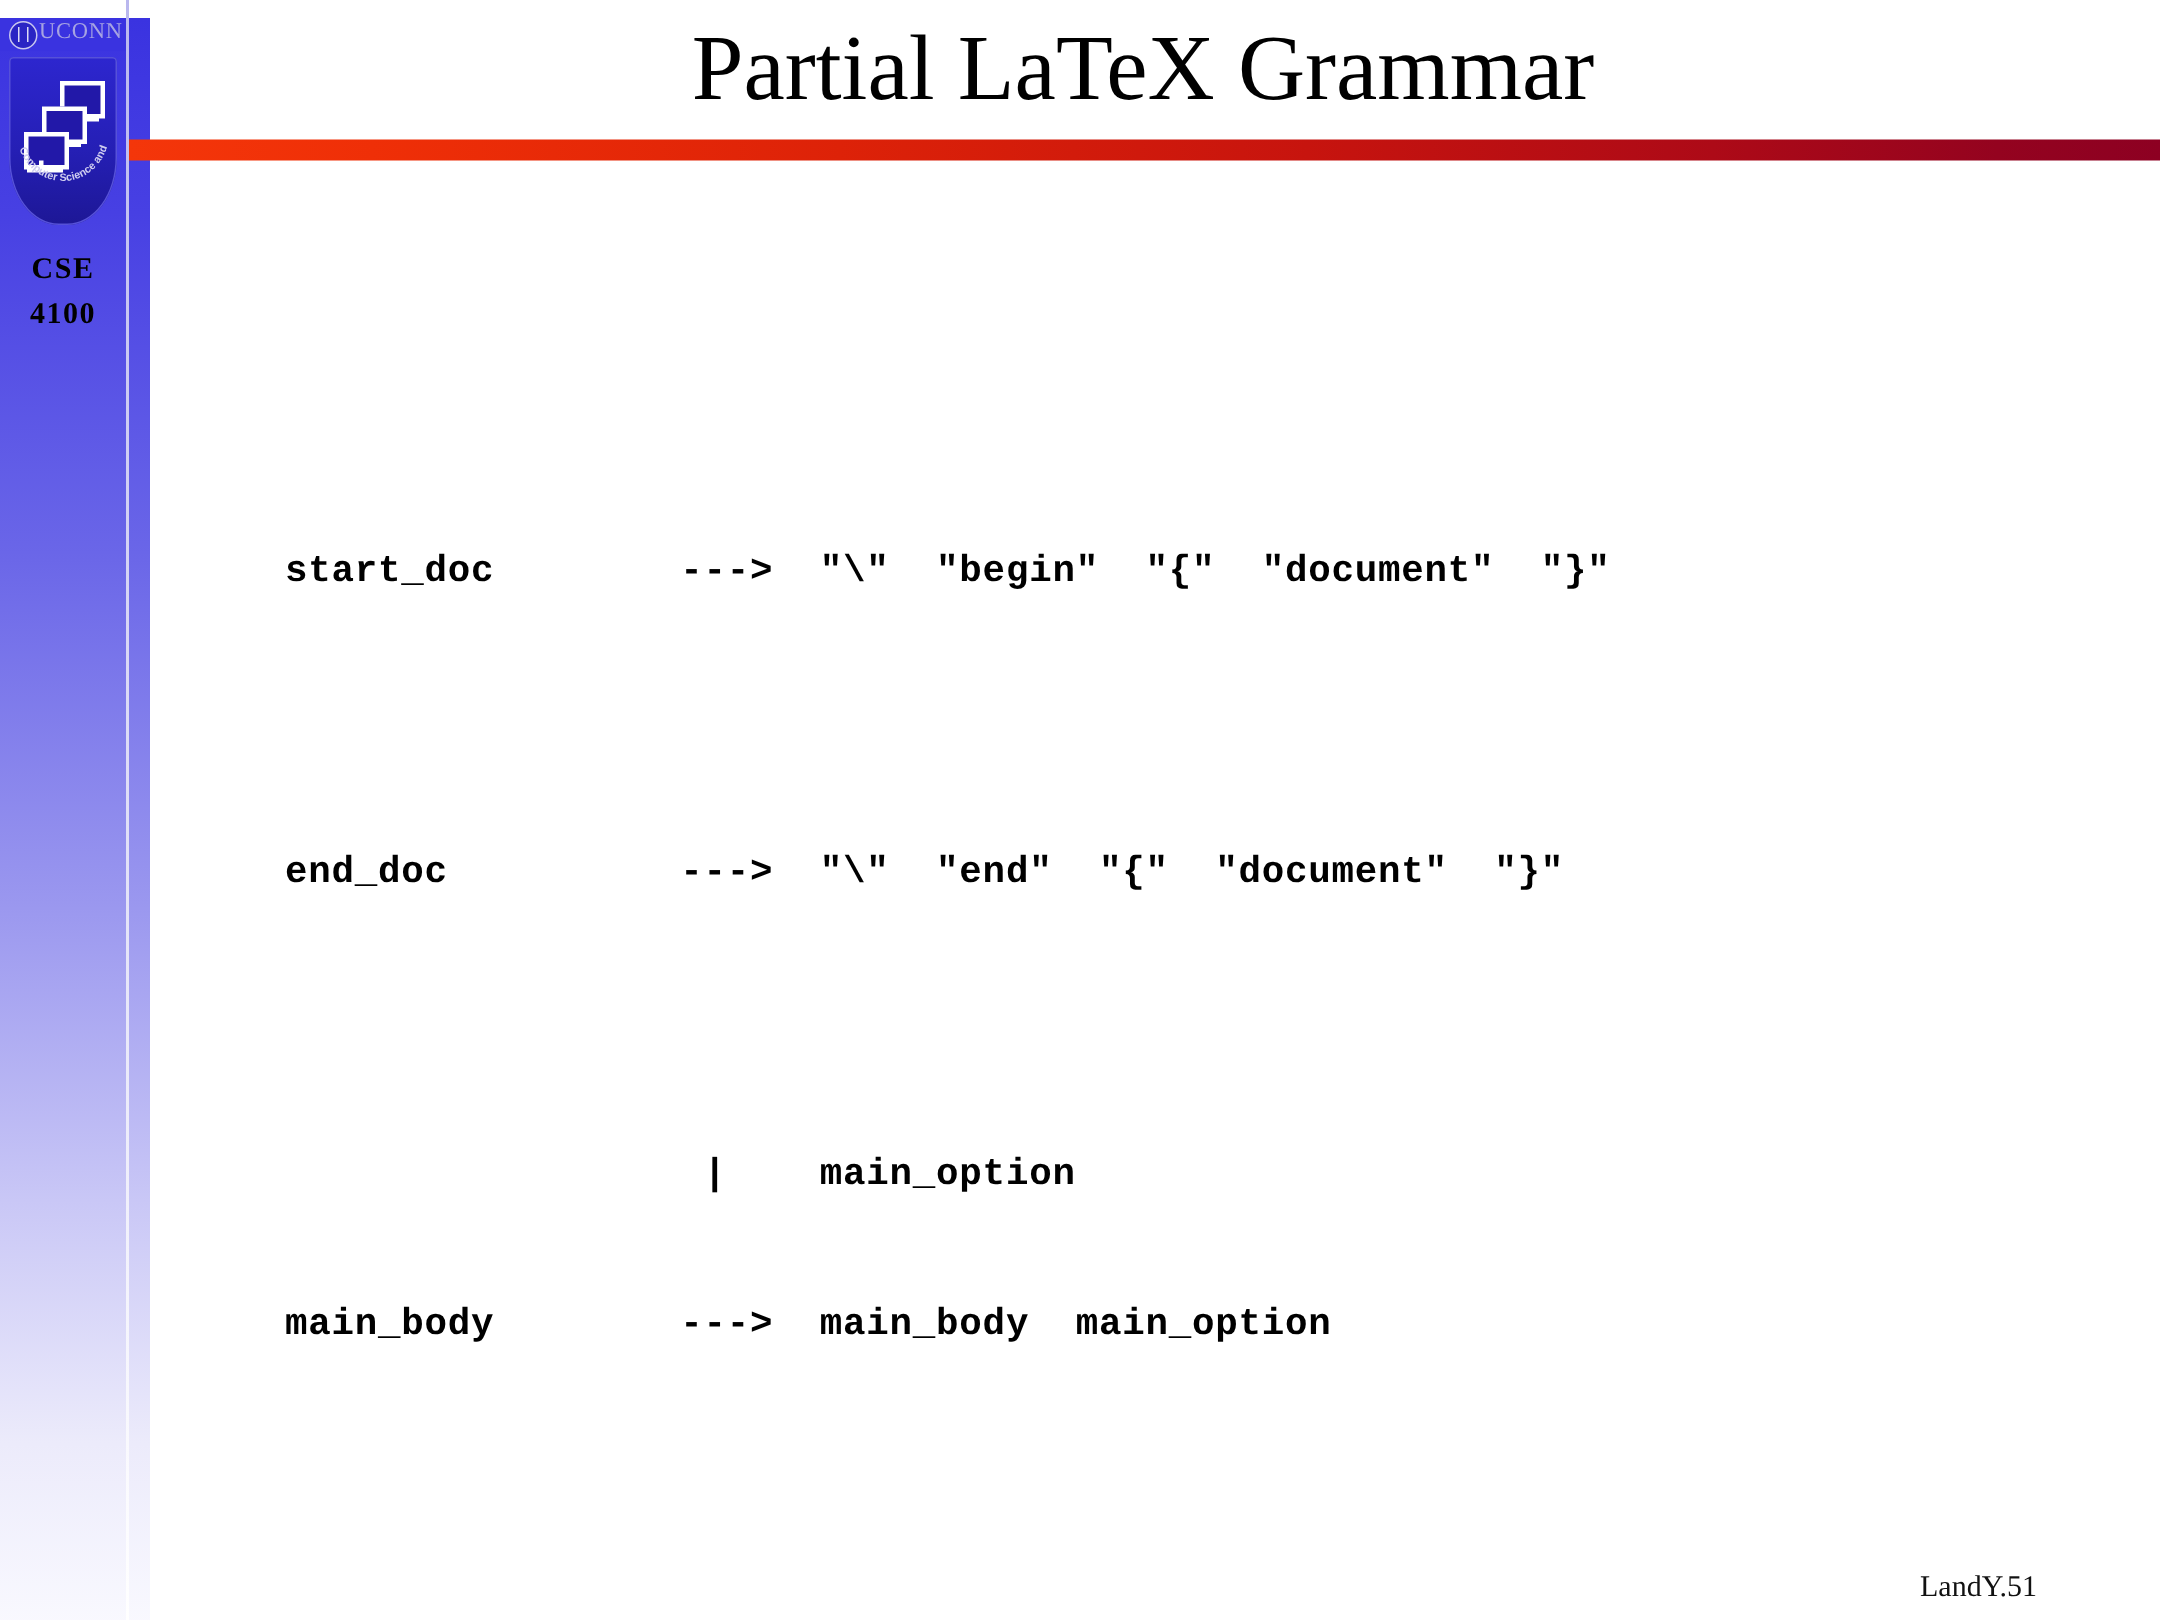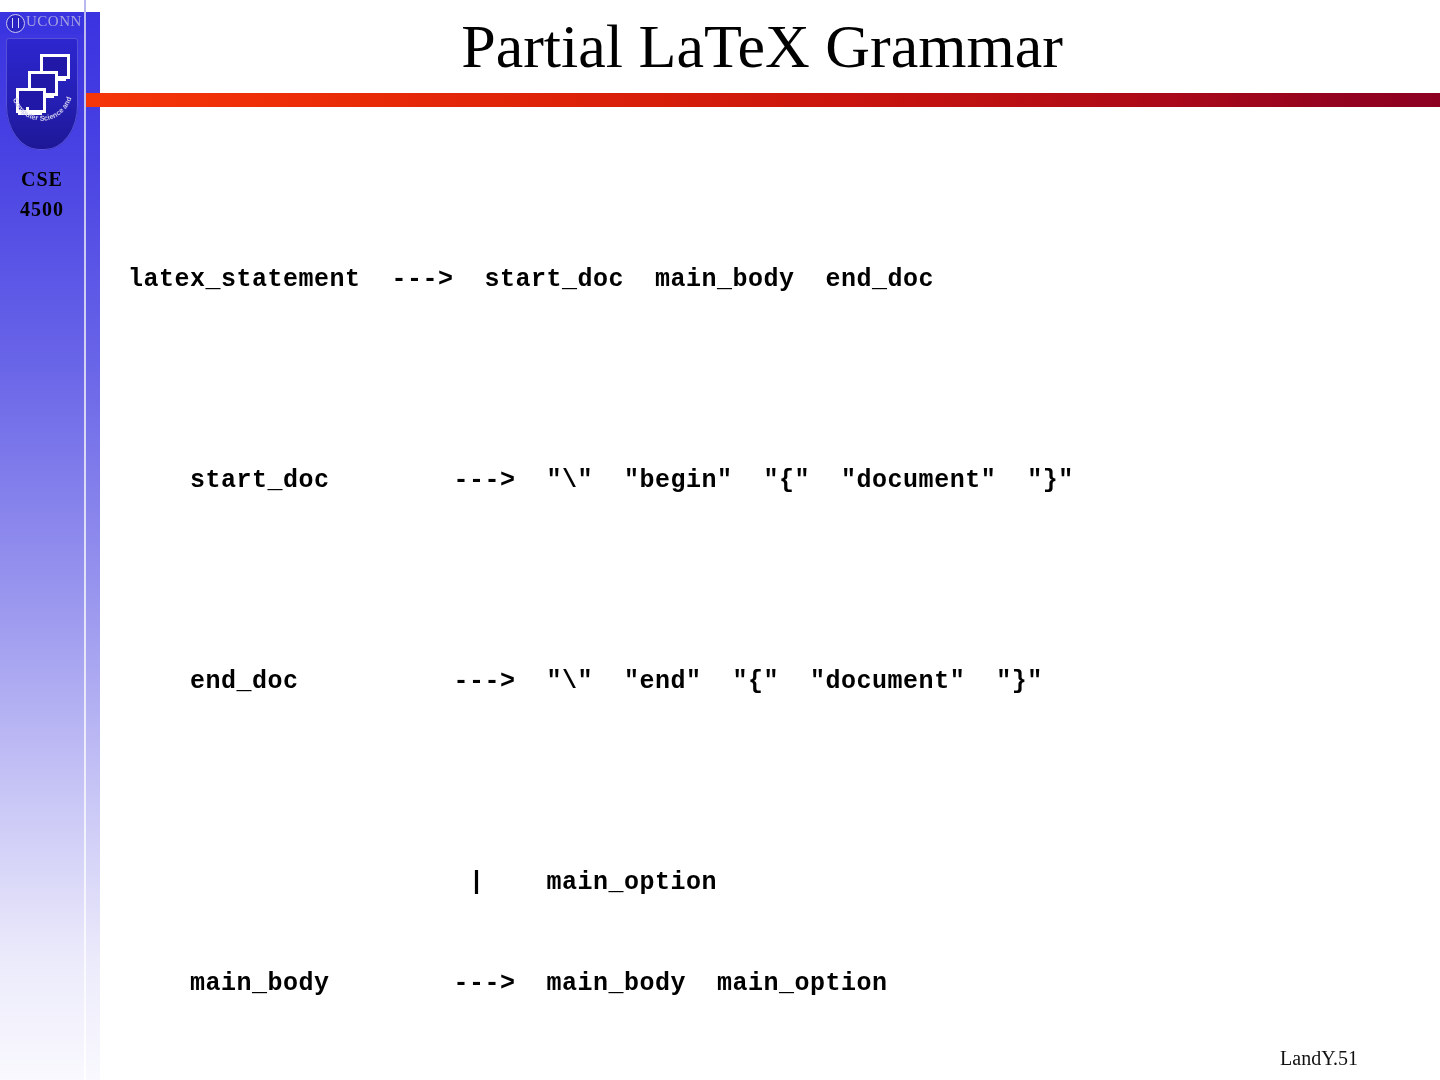--- a/index.html
+++ b/index.html
@@ -115,29 +115,28 @@
         <defs>
           <path id="curve" d="M 6,58 A 31,33 0 0 0 66,58" fill="none"></path>
         </defs>
         <text font-family="Liberation Sans, sans-serif" font-size="7.2" font-weight="bold" fill="#cfcdf0">
           <textPath href="#curve" startOffset="4%">Computer Science and Engineering</textPath>
         </text>
       </svg>
     </div>
 
     <div id="cse">CSE</div>
-    <div id="num4100">4500</div>
+    <div id="num4100">4100</div>
   </div>
   <div id="sidebar-edge"></div>
 
   <div id="title">Partial LaTeX Grammar</div>
   <div id="rule"></div>
 
   <div id="code">
-    <div class="row">latex_statement  ---&gt;  start_doc  main_body  end_doc</div>
     <div class="gap"></div>
     <div class="row">    start_doc        ---&gt;  "\"  "begin"  "{"  "document"  "}"</div>
     <div class="gap"></div>
     <div class="row">    end_doc          ---&gt;  "\"  "end"  "{"  "document"  "}"</div>
     <div class="gap"></div>
     <div class="row">                      |    main_option</div>
     <div class="row">    main_body        ---&gt;  main_body  main_option</div>
     <div class="gap"></div>
     
     

